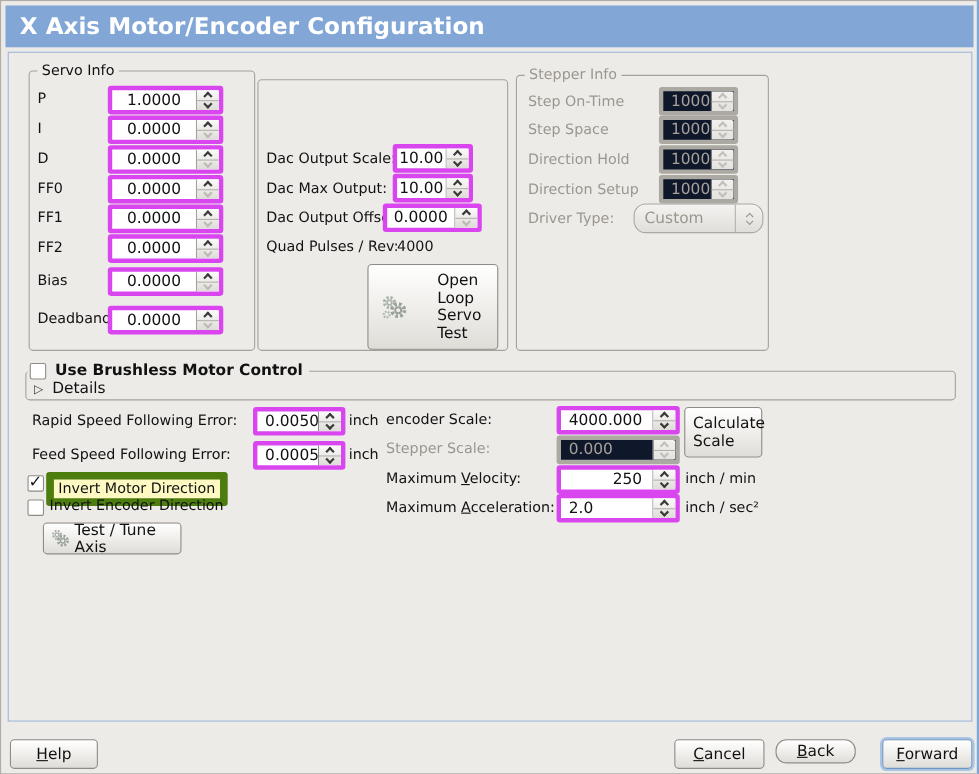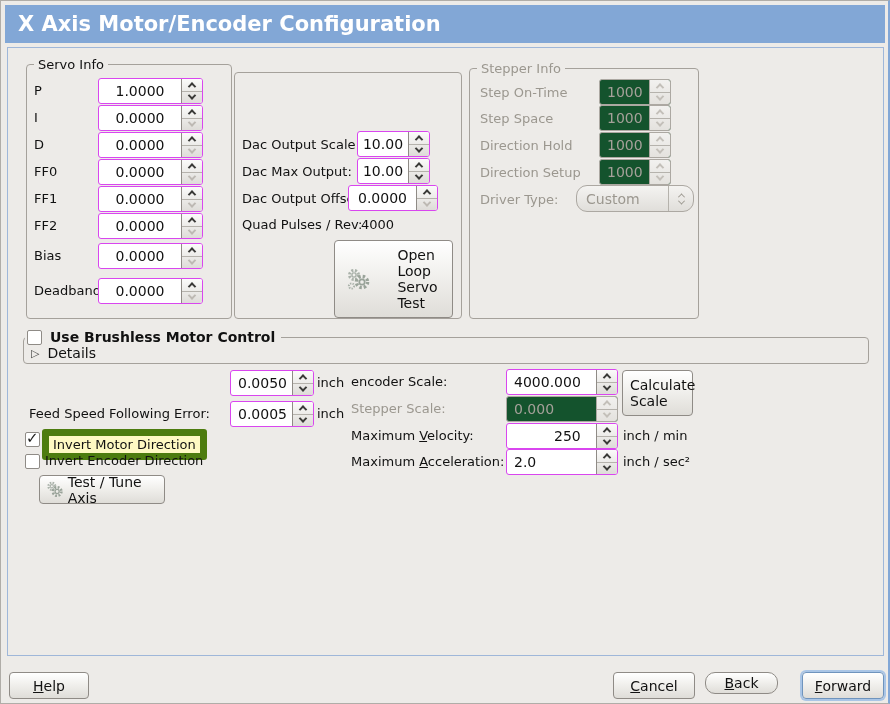--- a/index.html
+++ b/index.html
@@ -14,34 +14,34 @@
     color:#fff;font-size:21px;font-weight:bold;line-height:38px;padding-left:13px;box-sizing:border-box;
   }
   .panel{position:absolute;left:6px;top:46px;width:877px;height:609px;border:1px solid #9FB7D9;box-sizing:border-box;}
   .frame{position:absolute;border:1px solid #A5A19B;border-radius:4px;box-sizing:border-box;}
   .frame-label{position:absolute;background:#EDEBE8;padding:0 4px;white-space:nowrap;}
   .lbl{position:absolute;white-space:nowrap;}
   .dim{color:#9B978F;}
   .mn{text-decoration:underline;}
 
   
-  .spin{position:absolute;height:26px;background:#fff;border:1px solid #d946ef;border-radius:3px;
+  .spin{position:absolute;height:26px;background:#fff;border:4px solid #d946ef;border-radius:3px;
         box-sizing:border-box;display:flex;font-size:14px;}
   .spin .val{flex:1;display:flex;align-items:center;overflow:hidden;}
   .spin.center .val{justify-content:center;}
   .spin.left .val{padding-left:7px;}
   .spin .btns{width:20px;border-left:1px solid #8F8B86;display:flex;flex-direction:column;
         background:linear-gradient(#FBFBFA,#DEDCD8);border-radius:0 2px 2px 0;}
   .spin .btns .b{flex:1;display:flex;align-items:center;justify-content:center;}
   .spin .btns .b.up{border-bottom:1px solid #B5B2AC;}
   .chev{display:block;width:6px;height:6px;box-sizing:border-box;}
   .chev-up{border-top:2px solid #3a3a38;border-left:2px solid #3a3a38;transform:rotate(45deg) translate(1px,1px);}
   .chev-down{border-bottom:2px solid #3a3a38;border-right:2px solid #3a3a38;transform:rotate(45deg) translate(-1px,-1px);}
   .spin.down-dim .chev-down{border-color:#BDB9B3;}
-  .spin.disabled{background:#14532d;border-color:#ACA8A2;color:#A5A19A;}
+  .spin.disabled{background:#0f172a;border-color:#ACA8A2;color:#A5A19A;}
   .spin.disabled .btns{border-left-color:#ACA8A2;background:linear-gradient(#F2F1EF,#E4E2DE);}
   .spin.disabled .chev-up,.spin.disabled .chev-down{border-color:#C3BFB9;}
 
   
   .combo{position:absolute;height:27px;border:1px solid #ACA8A2;border-radius:11px;box-sizing:border-box;
          background:linear-gradient(#F4F3F1,#E0DEDA);display:flex;align-items:center;font-size:14px;}
   .combo .cval{flex:1;padding-left:9px;}
   .combo .carea{width:24px;height:100%;border-left:1px solid #B5B2AC;display:flex;flex-direction:column;
          align-items:center;justify-content:center;gap:2px;}
   .combo .chev{width:5px;height:5px;}
@@ -304,20 +304,21 @@
   <div class="frame" style="left:22px;top:336px;width:846px;height:27px;"></div>
   <div style="position:absolute;left:24px;top:327px;background:#EDEBE8;padding:0 6px 0 2px;display:flex;align-items:center;height:18px;">
     <span class="cb" style="position:relative;"></span>
     <span style="margin-left:8px;font-weight:bold;font-size:14px;">Use Brushless Motor Control</span>
   </div>
   <div style="position:absolute;left:30px;top:344px;display:flex;align-items:center;">
     <span style="font-size:11px;color:#3a3a38;">▷</span>
     <span style="margin-left:8px;font-size:14px;">Details</span>
   </div>
 
+  <span class="lbl" style="left:28px;top:374px;">Rapid Speed Following Error:</span>
   <div class="spin left" style="left:229px;top:369px;width:84px;">
       <span class="val">0.0050</span>
       <span class="btns">
         <span class="b up">
           <i class="chev chev-up"></i>
         </span>
         <span class="b down">
           <i class="chev chev-down"></i>
         </span>
       </span>

